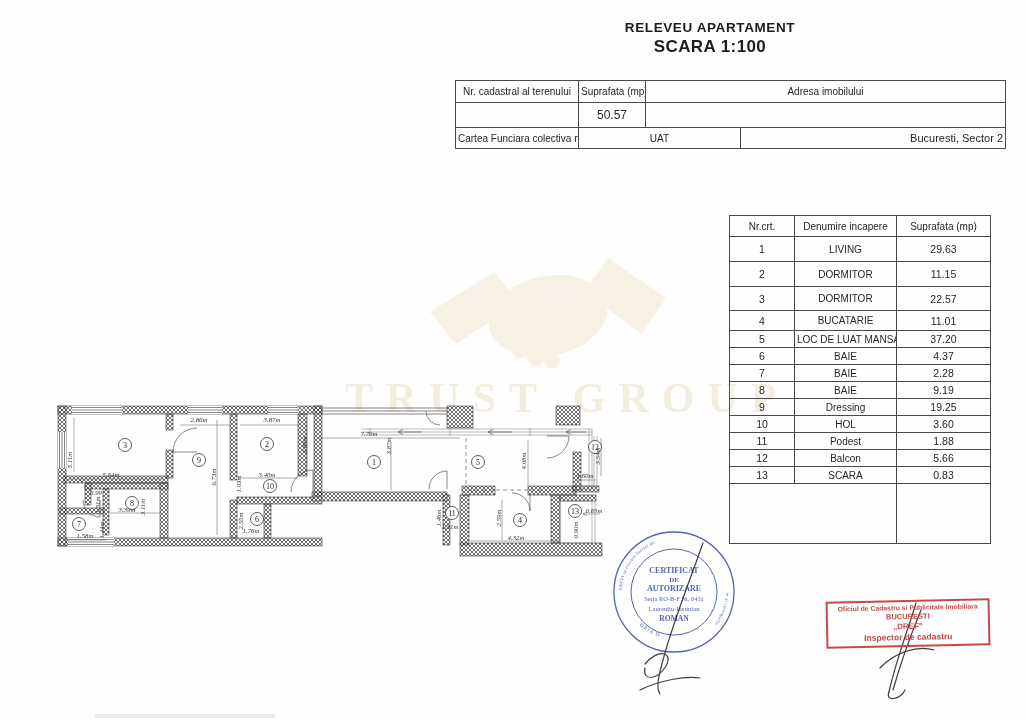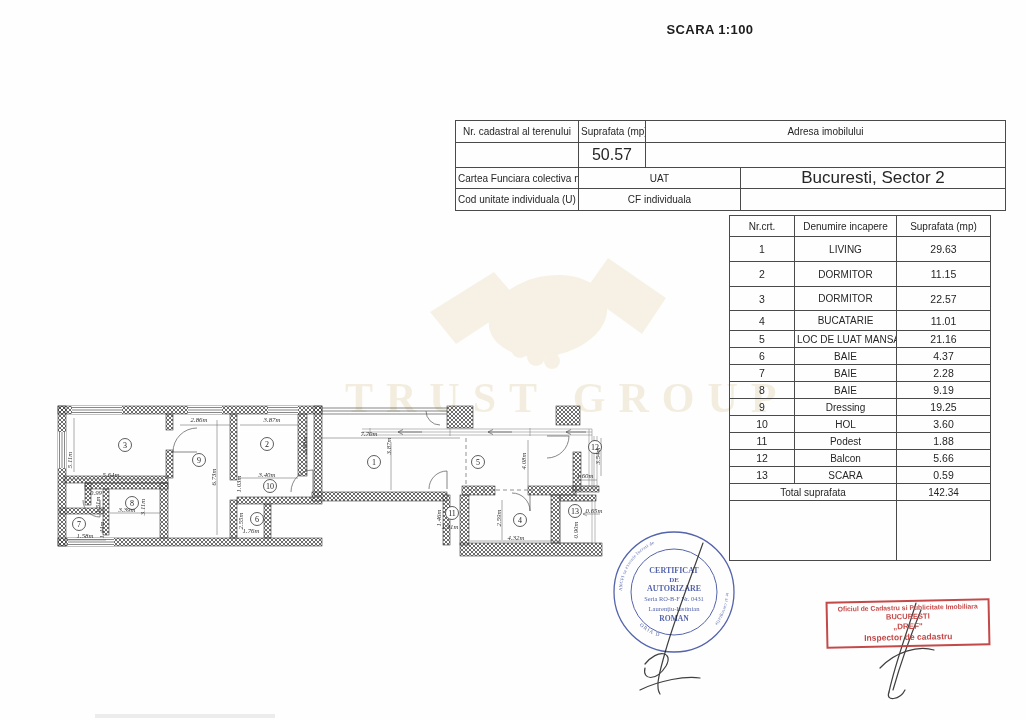--- a/index.html
+++ b/index.html
@@ -3,30 +3,30 @@
 <meta charset="utf-8">
 <style>
   html,body{margin:0;padding:0;width:1026px;height:720px;overflow:hidden;
     background:#fdfdfc;font-family:"Liberation Sans",sans-serif;color:#222;}
   .abs{position:absolute;}
   #page{position:absolute;inset:0;background:#fefefe;}
 
   
   #title{left:555px;top:20px;width:310px;text-align:center;color:#1d1d1d;}
   #title .t1{font-size:13.5px;font-weight:bold;letter-spacing:.6px;}
-  #title .t2{font-size:13px;font-weight:bold;margin-top:2px;letter-spacing:.4px;}
+  #title .t2{font-size:17px;font-weight:bold;margin-top:2px;letter-spacing:.4px;}
 
   
   table{border-collapse:collapse;table-layout:fixed;}
   td{border:1px solid #4a4a4a;text-align:center;vertical-align:middle;
      font-size:10px;color:#262626;padding:0 2px;overflow:hidden;white-space:nowrap;}
   #topTable{left:455px;top:80px;}
-  #topTable table{width:550px;margin-top:40px;}
-  #topTable .big{font-size:16px;}
-  #topTable .addr{font-size:17px;}
+  #topTable table{width:550px;}
+  #topTable .big{font-size:12px;}
+  #topTable .addr{font-size:11px;text-align:right;}
   #roomsTable{left:729px;top:215px;}
   #roomsTable table{width:246px;border-radius:14px;}
   #roomsTable td{font-size:10px;}
   #roomsTable td.num{font-size:10.5px;}
 
   
   #wmText{left:345px;top:374px;width:360px;font-family:"Liberation Serif",serif;
     font-size:42px;font-weight:bold;letter-spacing:13px;color:#b2922e;opacity:.15;
     white-space:nowrap;}
   
@@ -51,20 +51,21 @@
   #artifact{left:95px;top:714px;width:180px;height:4px;background:#999;opacity:.18;}
 </style>
 </head>
 <body>
 
 <div id="page">
 
   <div id="wmText" class="abs">TRUST GROUP</div>
 
   <div id="title" class="abs">
+    <div class="t1">RELEVEU APARTAMENT</div>
     <div class="t2">SCARA 1:100</div>
   </div>
 
   <div id="topTable" class="abs">
     <table>
       <colgroup>
           <col style="width:123px">
           <col style="width:67px">
           <col style="width:95px">
           <col style="width:265px">
@@ -78,25 +79,20 @@
       <tr style="height:25px">
         <td></td>
         <td class="big">50.57</td>
         <td colspan="2"></td>
       </tr>
       <tr style="height:21px">
         <td>Cartea Funciara colectiva nr.</td>
         <td colspan="2">UAT</td>
         <td class="addr">Bucuresti, Sector 2</td>
       </tr>
-      <tr style="height:22px">
-        <td>Cod unitate individuala (U)</td>
-        <td colspan="2">CF individuala</td>
-        <td></td>
-      </tr>
     </tbody>
       </table>
   </div>
 
   <div id="roomsTable" class="abs">
     <table>
         <tbody id="roomsBody">
           <tr style="height: 21px;">
             <td style="width: 60px;">Nr.crt.</td>
             <td style="width: 97px;">Denumire incapere</td>
@@ -118,21 +114,21 @@
             <td class="num">22.57</td>
           </tr>
           <tr style="height: 20px;">
             <td class="num">4</td>
             <td>BUCATARIE</td>
             <td class="num">11.01</td>
           </tr>
           <tr style="height: 17px;">
             <td class="num">5</td>
             <td>LOC DE LUAT MANSA</td>
-            <td class="num">21.16</td>
+            <td class="num">37.20</td>
           </tr>
           <tr style="height: 17px;">
             <td class="num">6</td>
             <td>BAIE</td>
             <td class="num">4.37</td>
           </tr>
           <tr style="height: 17px;">
             <td class="num">7</td>
             <td>BAIE</td>
             <td class="num">2.28</td>
@@ -158,25 +154,21 @@
             <td class="num">1.88</td>
           </tr>
           <tr style="height: 17px;">
             <td class="num">12</td>
             <td>Balcon</td>
             <td class="num">5.66</td>
           </tr>
           <tr style="height: 17px;">
             <td class="num">13</td>
             <td>SCARA</td>
-            <td class="num">0.59</td>
-          </tr>
-          <tr style="height: 17px;">
-            <td colspan="2">Total suprafata</td>
-            <td>142.34</td>
+            <td class="num">0.83</td>
           </tr>
           <tr style="height: 60px;">
             <td colspan="2"></td>
             <td></td>
           </tr>
         </tbody>
       </table>
   </div>
 
   <svg id="ovl" class="abs" width="1026" height="720" viewBox="0 0 1026 720">

